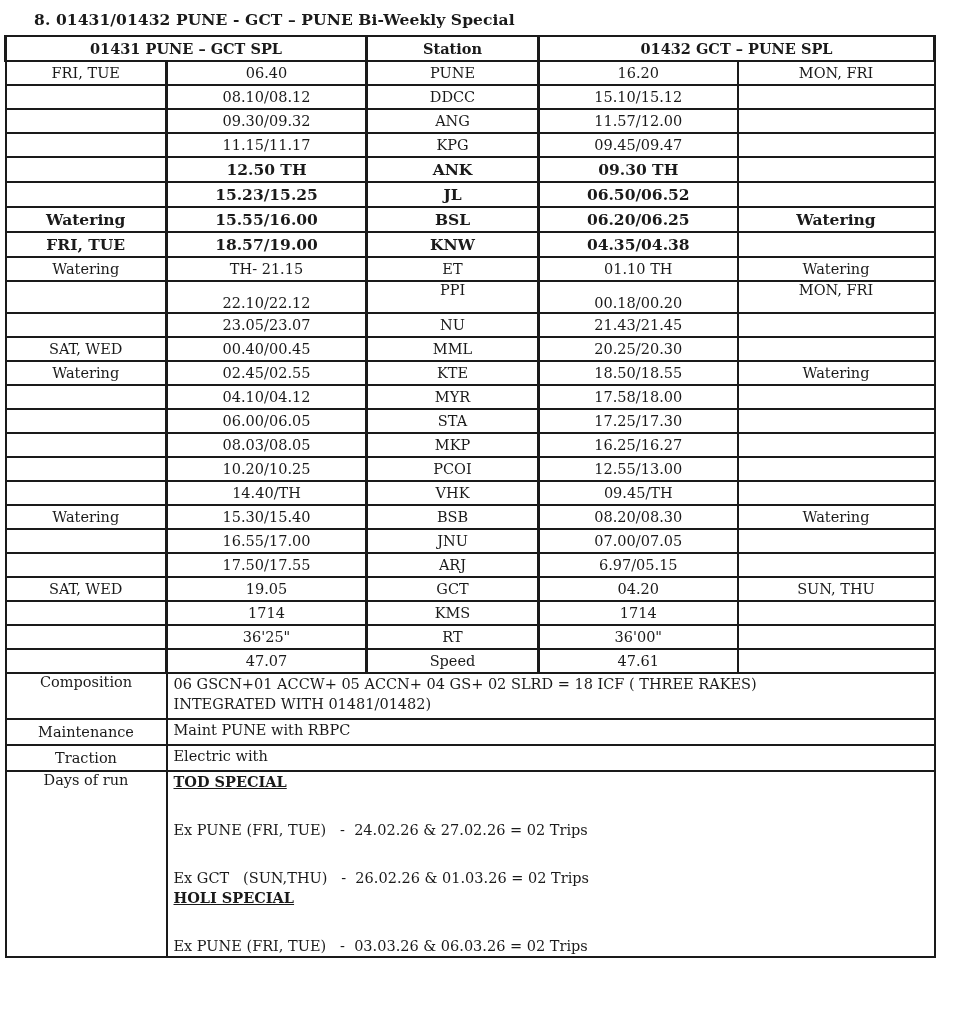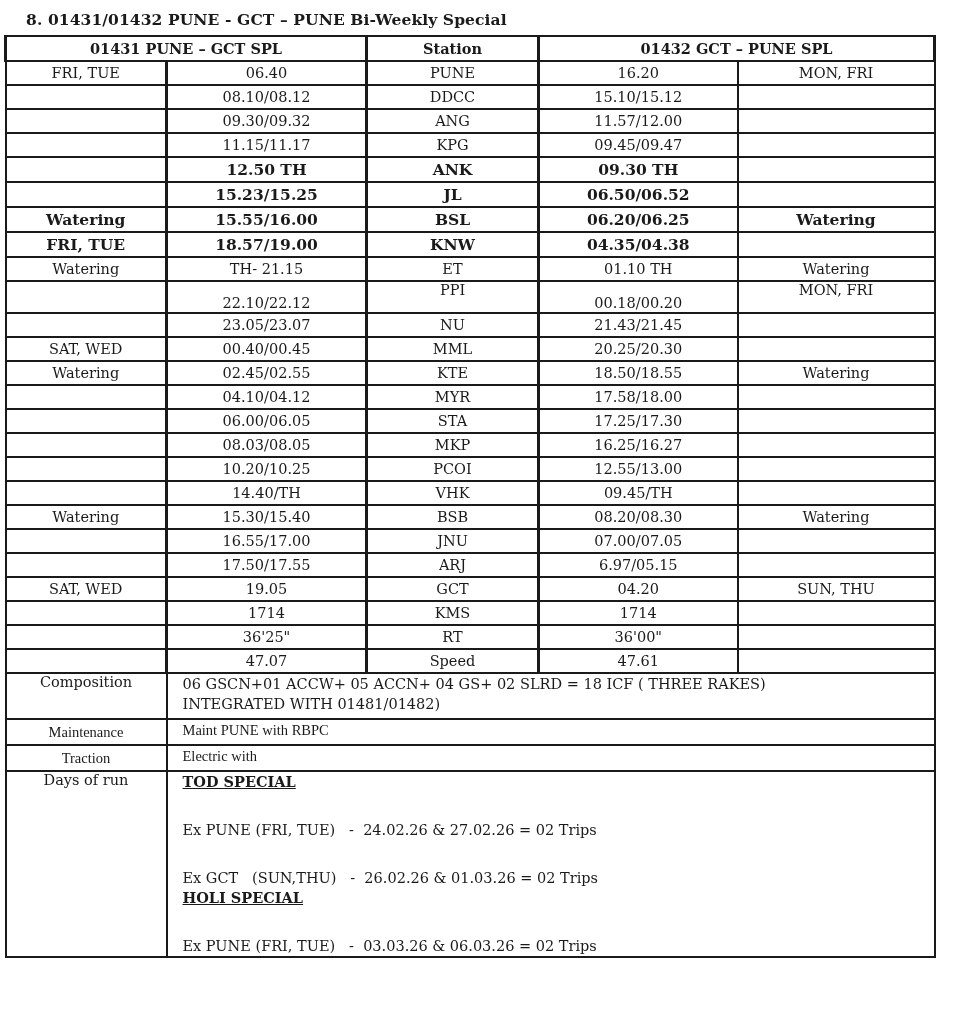--- a/index.html
+++ b/index.html
@@ -2,21 +2,21 @@
 <html><head>
   <meta charset="utf-8">
   <style>
     html, body { margin: 0; padding: 0; background: #ffffff; }
     body {
       width: 956px; height: 1024px; overflow: hidden; position: relative;
       font-family: "DejaVu Serif", "Liberation Serif", serif;
       color: #1a1a1a;
     }
     .title {
-      position: absolute; left: 26px; top: 10px;
+      position: absolute; left: 34px; top: 10px;
       font-size: 15.5px; font-weight: bold; letter-spacing: 0.1px;
       white-space: nowrap;
     }
     table.tt {
       position: absolute; left: 4px; top: 35px;
       width: 929px;
       border-collapse: collapse;
       table-layout: fixed;
       font-size: 14.5px;
     }
@@ -30,25 +30,25 @@
       overflow: hidden;
     }
     table.tt td.hdr { font-weight: bold; height: 23px; border-width: 2px 3px; }
     table.tt tr.r td { height: 22px; }
     table.tt tr.r.bold td { font-weight: bold; font-size: 15.5px; height: 23px; }
     table.tt tr.r.tall td { height: 30px; vertical-align: bottom; }
     table.tt tr.r.tall td.top { vertical-align: top; }
     table.tt td.colB, table.tt td.colS { border-left-width: 3px; border-right-width: 3px; }
     table.tt td.lbl { vertical-align: top; }
     table.tt td.info {
-      text-align: left; padding-left: 15px; white-space: normal;
+      text-align: left; padding-left: 6px; white-space: normal;
       line-height: 20px; vertical-align: top;
     }
     .comp-row td { height: 44px; }
-    .simple-row td { height: 24px; font-family: Liberation Serif, serif; }
+    .simple-row td { height: 24px; }
     .days-row td { height: 110px; }
     .days .head { font-weight: bold; text-decoration: underline; }
     .days .line { white-space: pre; margin-top: 28px; }
   </style>
 </head>
 <body>
 
 <div class="title">8. 01431/01432 PUNE - GCT – PUNE Bi-Weekly Special</div>
 
 <table class="tt">

